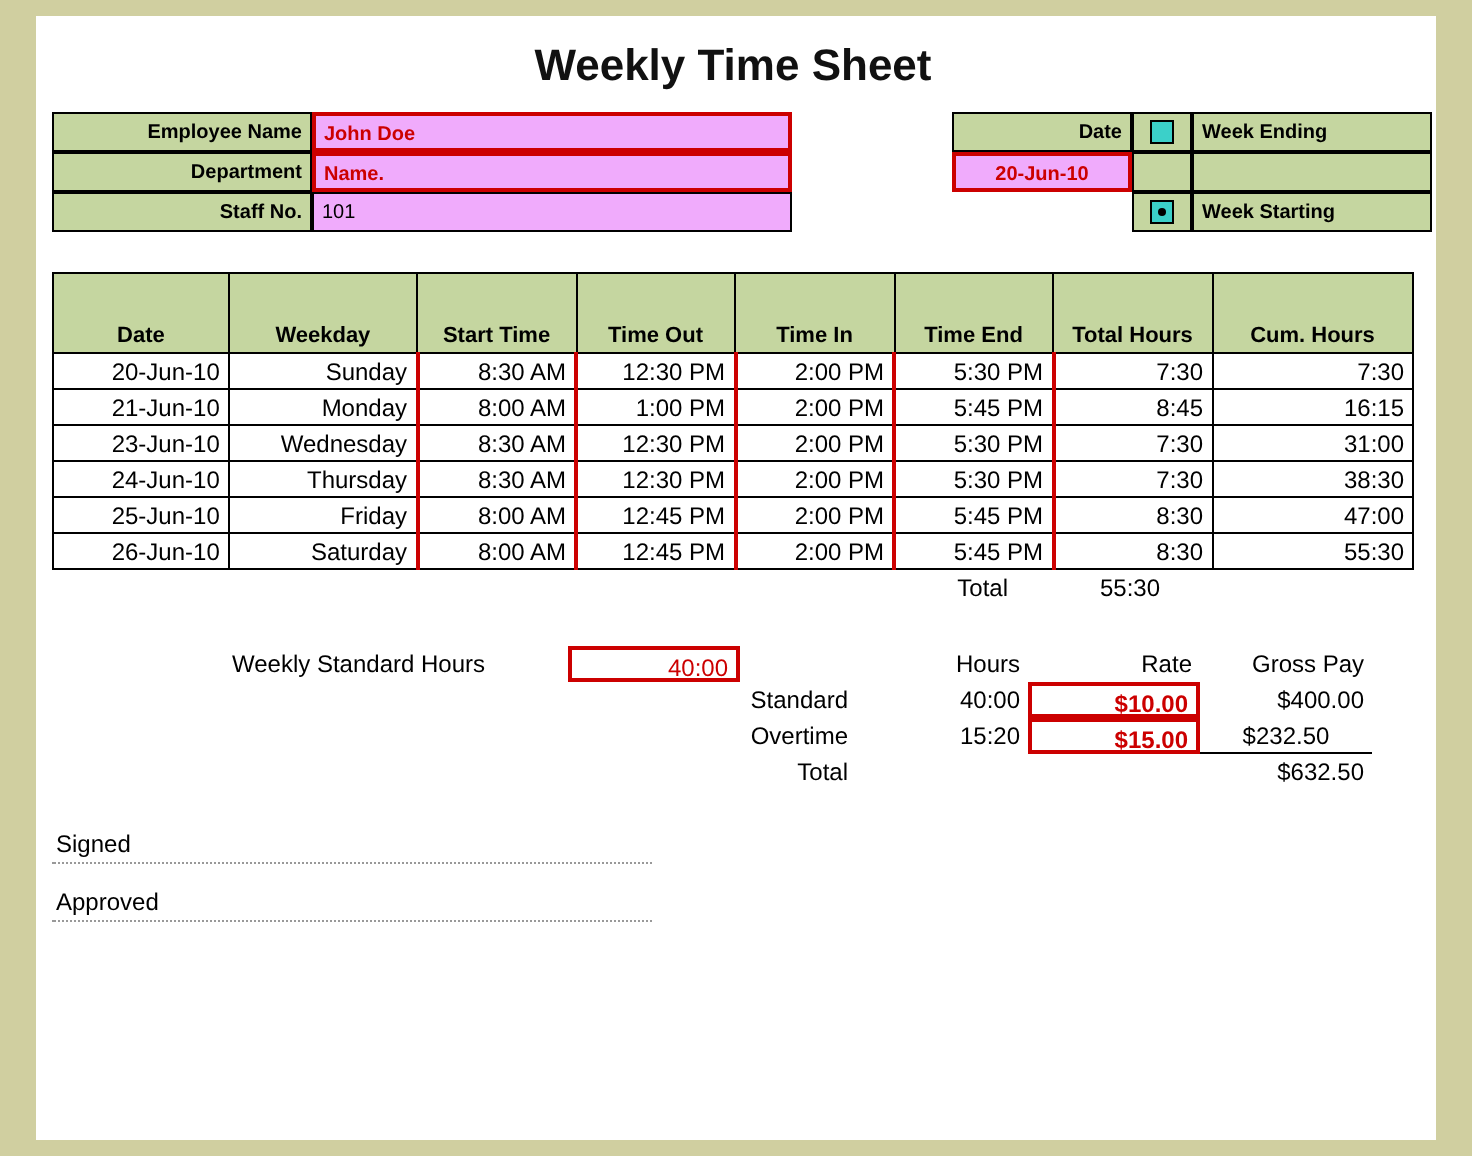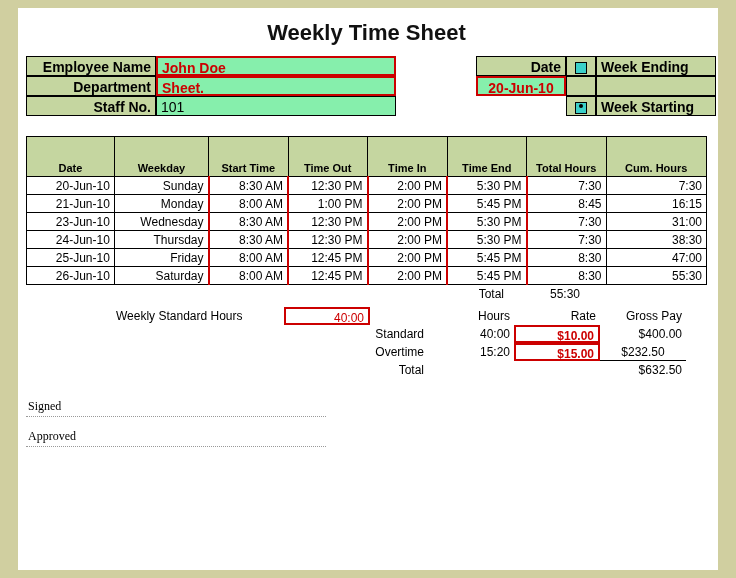--- a/index.html
+++ b/index.html
@@ -32,68 +32,68 @@
   .hdr {
     display: grid;
     grid-template-columns: 130px 240px 80px 90px 30px 120px;
     gap: 0;
   }
   .hdr > div {
     border: 1px solid #000;
     padding: 2px 4px;
     height: 20px;
     line-height: 16px;
-    font-size: 14px;
+    font-size: 10px;
   }
   .lbl { background: #c5d6a0; font-weight: bold; text-align: right; }
-  .val { background: #86efac; }
+  .val { background: #f0abfc; }
   .cbcell { background:#c5d6a0; text-align:center; position:relative; }
   .wklbl { background:#c5d6a0; font-weight:bold; }
   .redbox { border: 2px solid #c00 !important; color:#c00; font-weight:bold; }
   .cb {
     display:inline-block;width:12px;height:12px;background:#3bd0c9;border:1px solid #000;vertical-align:middle;
   }
   .dot { position:absolute;left:50%;top:50%;width:4px;height:4px;background:#000;border-radius:50%;transform:translate(-50%,-50%); }
   table.main {
     border-collapse: collapse;
     width: 100%;
     margin-top: 20px;
     table-layout: fixed;
   }
   table.main th {
     background:#c5d6a0;border:1px solid #000;padding:2px;font-size:11px;text-align:center;height:40px;vertical-align:bottom;
   }
   table.main td {
     border:1px solid #000;padding:1px 4px;font-size:12px;text-align:right;height:18px;
   }
-  .payblock { margin-top:6px; }
+  .payblock { margin-top:22px; }
   .payhdr { display:grid; grid-template-columns: 86px 86px 86px 86px 58px 86px 86px 86px; }
   .payhdr div { padding:1px 4px; height:18px; line-height:16px; font-size:12px; }
   .b { font-weight:normal; }
   .r { text-align:right; }
   .ub { border-bottom:1px solid #000;text-align:center; }
   .sig { margin-top:18px; }
-  .sig div { font-size:12px; padding:2px;font-family:Liberation Serif, serif; }
+  .sig div { font-size:12px; padding:2px; }
 </style>
 </head>
 <body>
 
 <div class="outer">
   <div class="title">Weekly Time Sheet</div>
 
   <div class="hdr">
     <div class="lbl">Employee Name</div>
     <div class="val redbox">John Doe</div>
     <div style="border:none"></div>
     <div class="lbl">Date</div>
     <div class="cbcell"><span class="cb"></span></div>
     <div class="wklbl">Week Ending</div>
 
     <div class="lbl">Department</div>
-    <div class="val redbox">Sheet.</div>
+    <div class="val redbox">Name.</div>
     <div style="border:none"></div>
     <div class="val redbox" style="text-align:center">20-Jun-10</div>
     <div class="cbcell" style="background:#c5d6a0"></div>
     <div class="wklbl" style="background:#c5d6a0"></div>
 
     <div class="lbl">Staff No.</div>
     <div class="val">101</div>
     <div style="border:none"></div>
     <div style="border:none"></div>
     <div class="cbcell"><span class="cb"><span class="dot"></span></span></div>

